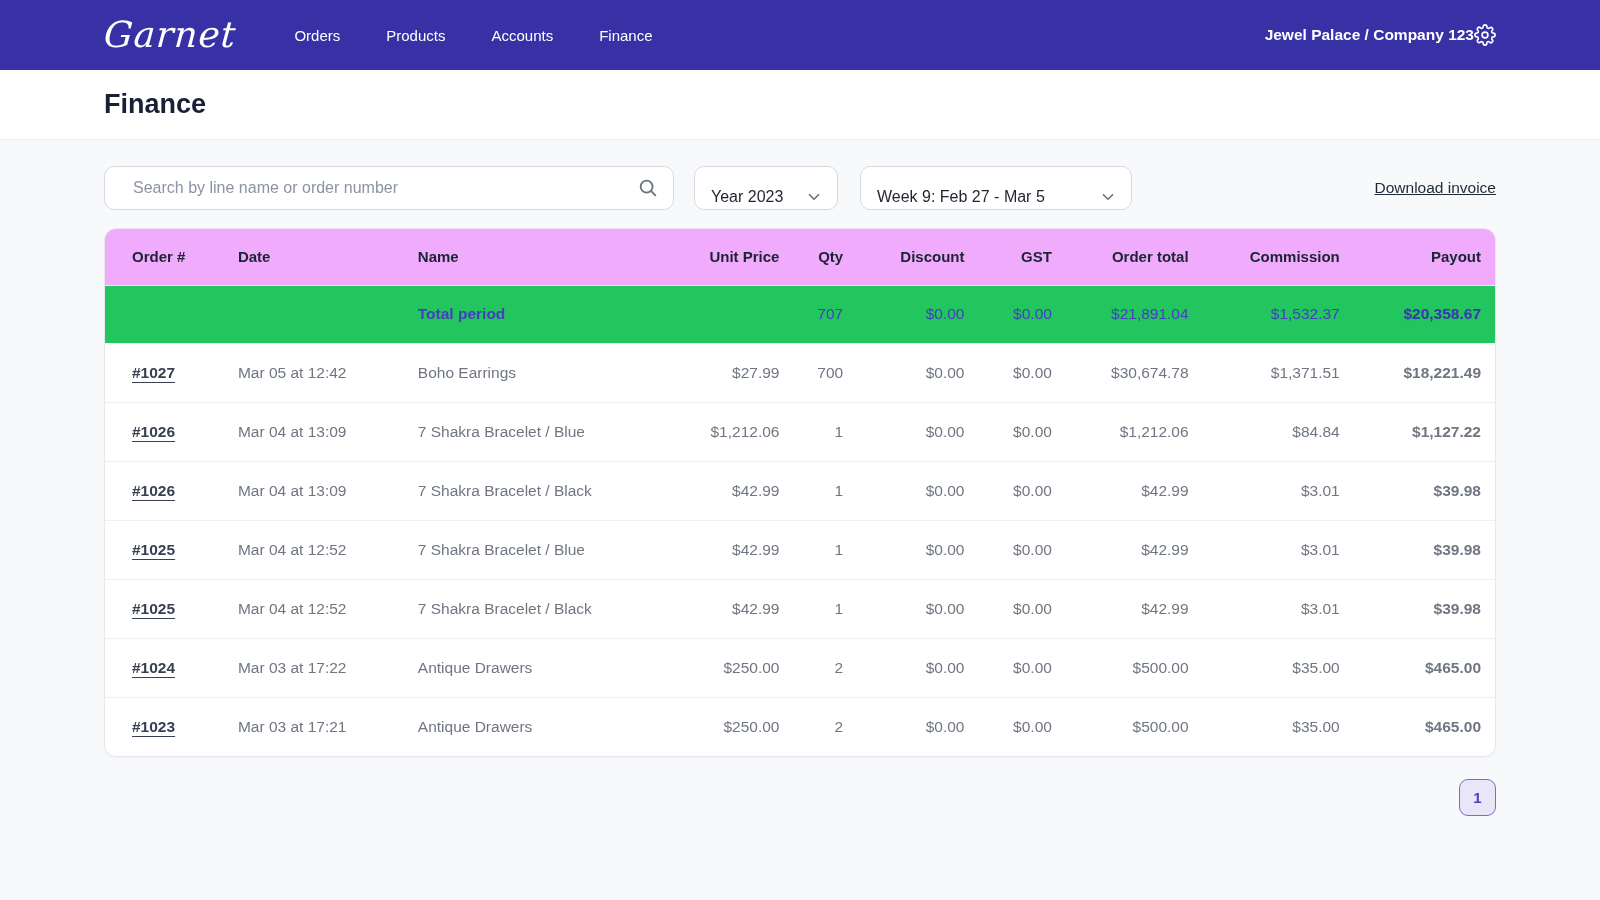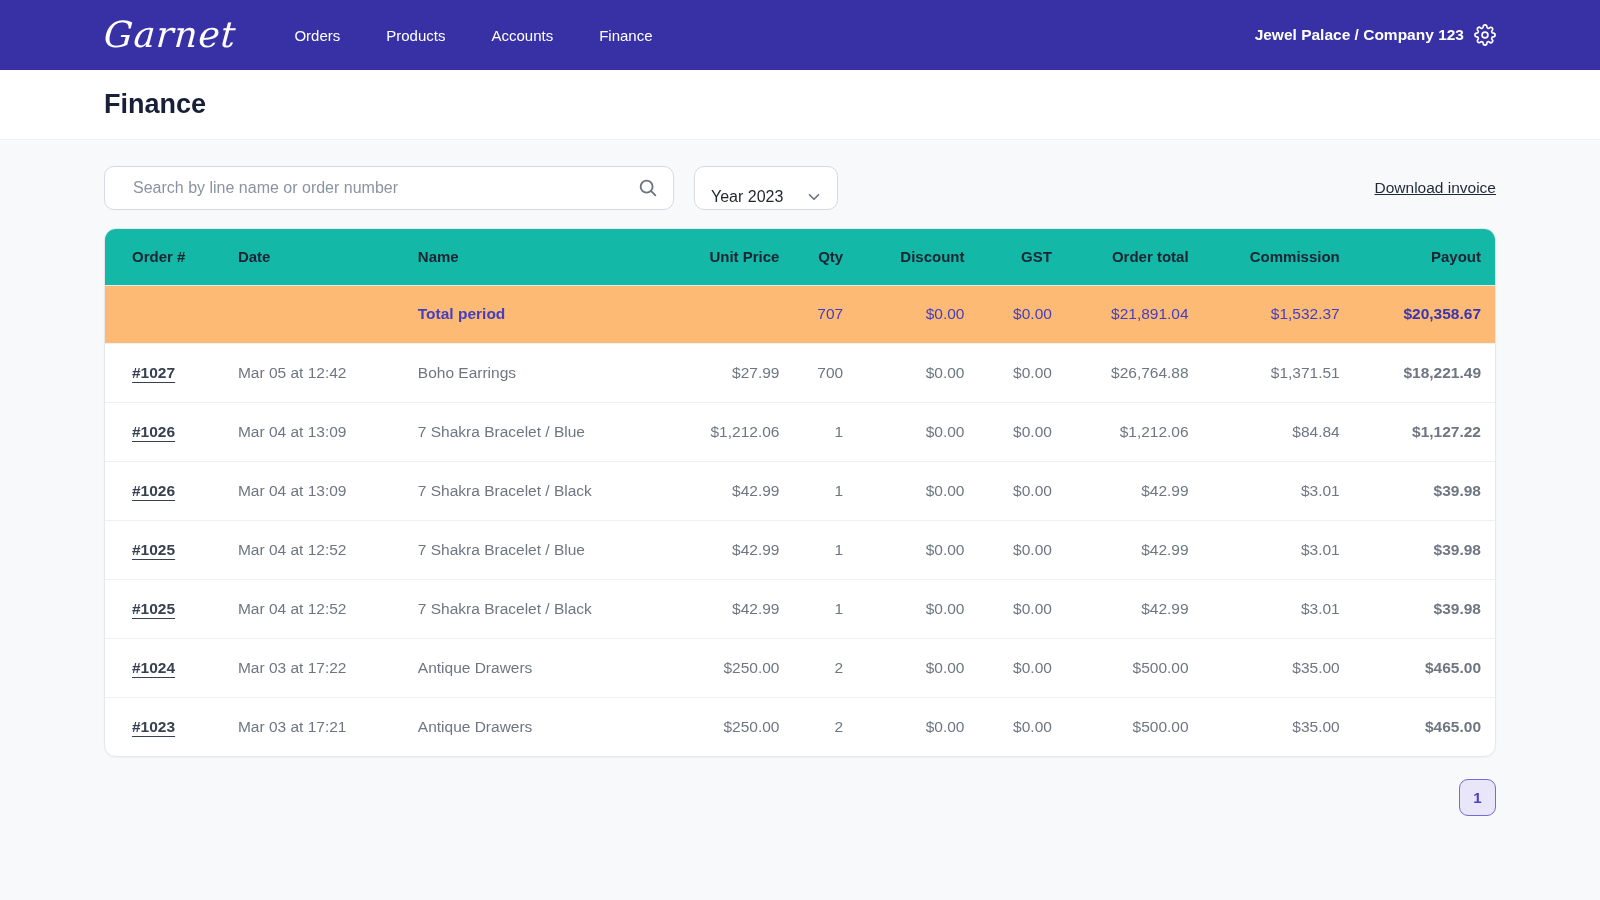--- a/index.html
+++ b/index.html
@@ -15,21 +15,21 @@
     height:70px; background:#3731a5; color:#fff;
     display:flex; align-items:center; padding:0 104px;
   }
   .logo {
     font-family:"DejaVu Serif", serif; font-style:italic;
     font-size:36px; letter-spacing:1px; line-height:1; color:#fff;
     transform:skewX(-4deg);
   }
   .nav { display:flex; gap:46px; margin-left:58px;justify-content:space-between; }
   .nav-item { font-size:15px; color:#fff; cursor:pointer; }
-  .account { margin-left:auto; display:flex; align-items:center; gap:10px; }
+  .account { margin-left:auto; display:flex; align-items:center; gap:0; }
   .account-label { font-size:15.5px; font-weight:600; color:#fff; }
   .gear { width:22px; height:22px; display:inline-flex; cursor:pointer; }
   
   .title-band {
     height:70px; background:#fff; border-bottom:1px solid #eceef2;
     display:flex; align-items:center; padding:0 104px;
   }
   .page-title { font-size:27px; font-weight:bold; color:#172036; }
   
   .content { padding:0 104px; }
@@ -57,27 +57,27 @@
   }
   
   .card {
     margin-top:18px; background:#fff; border:1px solid #e6e8ec;
     border-radius:12px; overflow:hidden;
     box-shadow:0 1px 2px rgba(16,24,40,.04);
   }
   table { width:100%; border-collapse:collapse; table-layout:fixed; }
   th, td { font-size:15.5px; white-space:nowrap; overflow:hidden; }
   thead th {
-    height:56px; background:#14b8a6; border-bottom:1px solid #e6e8ec;
+    height:56px; background:#f0abfc; border-bottom:1px solid #e6e8ec;
     font-weight:bold; font-size:15px; color:#1a2433;
   }
   .c-left { text-align:left; padding-left:27px; }
   .c-right { text-align:right; padding-right:2px; }
   .c-last { text-align:right; padding-right:14px; }
-  tr.total-row { background:#fdba74; }
+  tr.total-row { background:#22c55e; }
   tr.total-row td { height:58px; color:#453ec0; }
   tr.total-row .t-name { font-weight:600; }
   tr.total-row .t-payout { font-weight:bold; color:#3b34b0; }
   tr.data-row td { height:59px; border-top:1px solid #eef0f3; color:#6f7682; }
   tr.data-row:first-of-type td { border-top:none; }
   .order-link {
     color:#374151; font-weight:600; text-decoration:underline;
     text-underline-offset:4px; cursor:pointer;
   }
   .payout-cell { font-weight:bold; color:#4b5563; }
@@ -131,20 +131,28 @@
 
     <div class="select select-year">
       <span>Year 2023</span>
       <span>
         <svg viewBox="0 0 24 24" width="18" height="18" fill="none" stroke="#6b7280" stroke-width="2.2" stroke-linecap="round" stroke-linejoin="round">
             <polyline points="6 9 12 15 18 9"></polyline>
           </svg>
       </span>
     </div>
 
+    <div class="select select-week">
+      <span>Week 9: Feb 27 - Mar 5</span>
+      <span>
+        <svg viewBox="0 0 24 24" width="18" height="18" fill="none" stroke="#6b7280" stroke-width="2.2" stroke-linecap="round" stroke-linejoin="round">
+            <polyline points="6 9 12 15 18 9"></polyline>
+          </svg>
+      </span>
+    </div>
 
     <a class="download-link">Download invoice</a>
   </div>
 
   <div class="card">
     <table>
       <colgroup>
         <col style="width:103px">
           <col style="width:175px">
           <col style="width:250px">
@@ -185,21 +193,21 @@
         </tr>
 
   <tr class="data-row">
     <td class="c-left"><a class="order-link">#1027</a></td>
     <td class="c-left">Mar 05 at 12:42</td>
     <td class="c-left">Boho Earrings</td>
     <td class="c-right">$27.99</td>
     <td class="c-right">700</td>
     <td class="c-right">$0.00</td>
     <td class="c-right">$0.00</td>
-    <td class="c-right">$26,764.88</td>
+    <td class="c-right">$30,674.78</td>
     <td class="c-right">$1,371.51</td>
     <td class="c-last payout-cell">$18,221.49</td>
   </tr>
 
   <tr class="data-row">
     <td class="c-left"><a class="order-link">#1026</a></td>
     <td class="c-left">Mar 04 at 13:09</td>
     <td class="c-left">7 Shakra Bracelet / Blue</td>
     <td class="c-right">$1,212.06</td>
     <td class="c-right">1</td>

